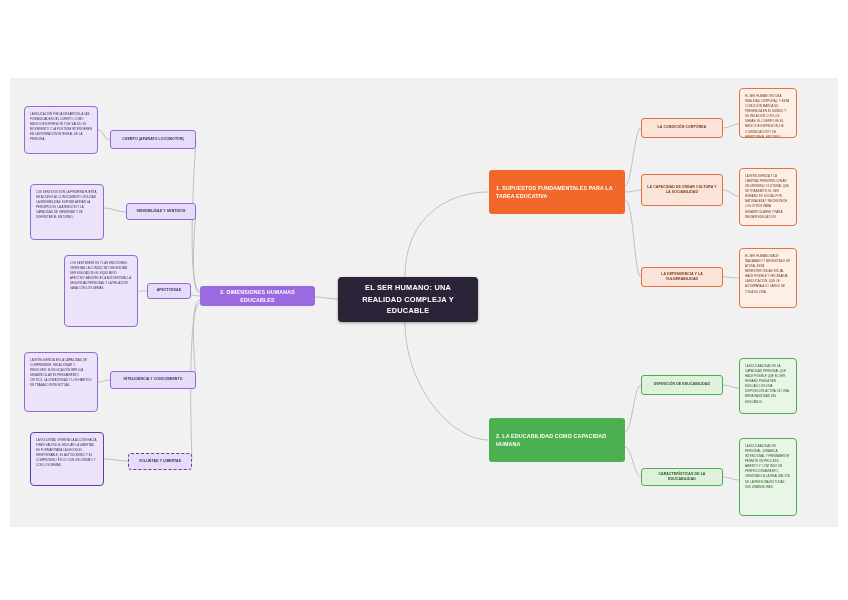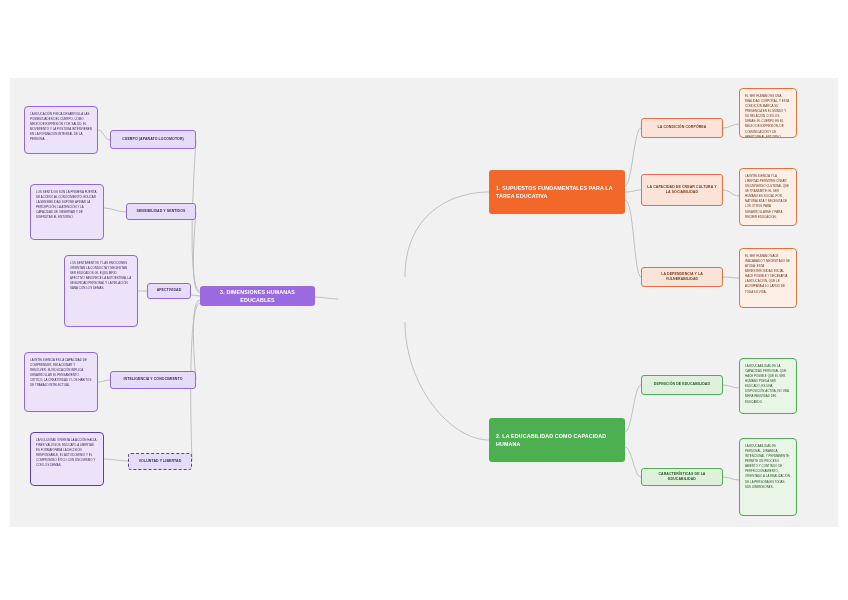--- a/index.html
+++ b/index.html
@@ -172,20 +172,21 @@
       <path d="M200 303 C 186 303, 192 461, 192 461"></path>
 
       <path d="M110 140 C 104 140, 104 130, 98 130"></path>
       <path d="M126 212 C 118 212, 112 208, 104 208"></path>
       <path d="M147 291 C 143 291, 142 291, 138 291"></path>
       <path d="M110 380 C 104 380, 104 382, 98 382"></path>
       <path d="M128 461 C 120 461, 112 459, 104 459"></path>
     </g>
   </svg>
 
+  <div class="node root" style="left:338px; top:277px; width:140px; height:45px;">EL SER HUMANO: UNA REALIDAD COMPLEJA Y EDUCABLE</div>
 
   <div class="node branch branch-orange" style="left:489px; top:170px; width:136px; height:44px;">1. SUPUESTOS FUNDAMENTALES PARA LA TAREA EDUCATIVA</div>
 
   <div class="node sub sub-orange" style="left:641px; top:118px; width:82px; height:20px;">LA CONDICIÓN CORPÓREA</div>
   <div class="node note note-orange" style="left:739px; top:88px; width:58px; height:50px;">EL SER HUMANO ES UNA REALIDAD CORPORAL, Y ESTA CONDICIÓN MARCA SU PRESENCIA EN EL MUNDO Y SU RELACIÓN CON LOS DEMÁS; EL CUERPO ES EL MEDIO DE EXPRESIÓN, DE COMUNICACIÓN Y DE APERTURA AL ENTORNO.</div>
 
   <div class="node sub sub-orange" style="left:641px; top:174px; width:82px; height:32px;">LA CAPACIDAD DE CREAR CULTURA Y LA SOCIABILIDAD</div>
   <div class="node note note-orange" style="left:739px; top:168px; width:58px; height:58px;">LA INTELIGENCIA Y LA LIBERTAD PERMITEN CREAR UN UNIVERSO CULTURAL QUE SE TRANSMITE; EL SER HUMANO ES SOCIAL POR NATURALEZA Y NECESITA DE LOS OTROS PARA DESARROLLARSE Y PARA RECIBIR EDUCACIÓN.</div>
 
   <div class="node sub sub-orange" style="left:641px; top:267px; width:82px; height:20px;">LA DEPENDENCIA Y LA VULNERABILIDAD</div>

